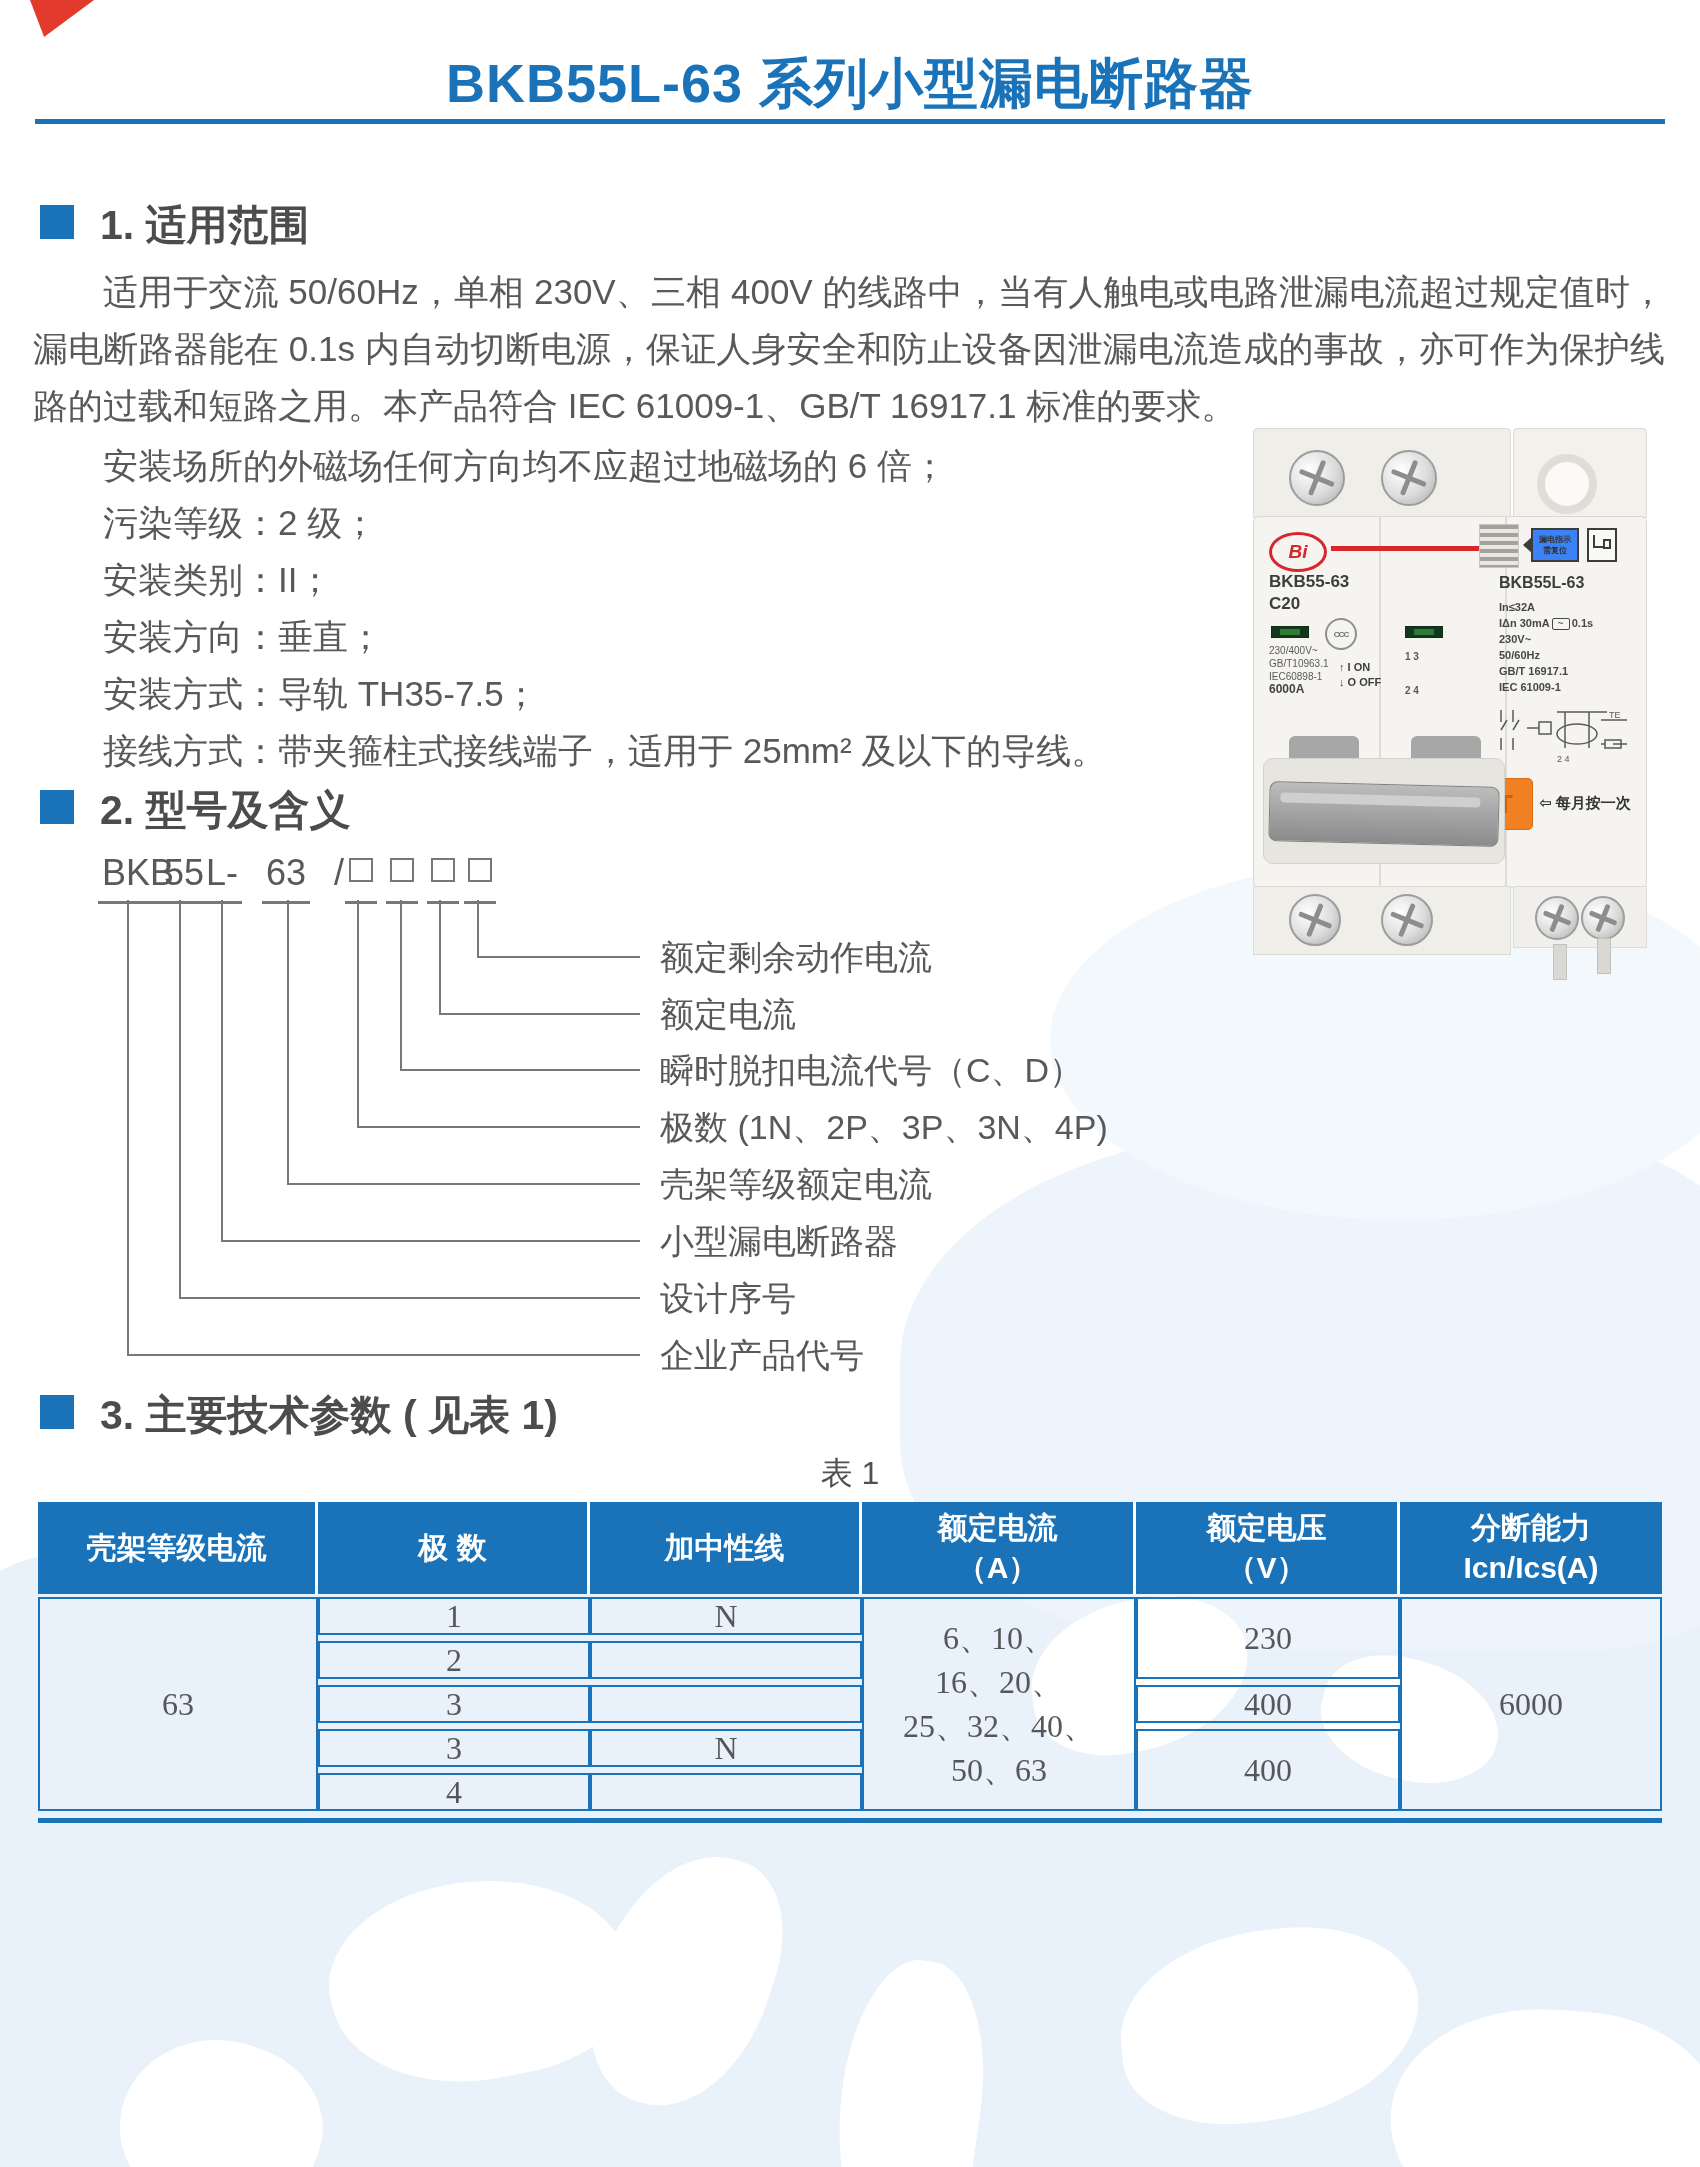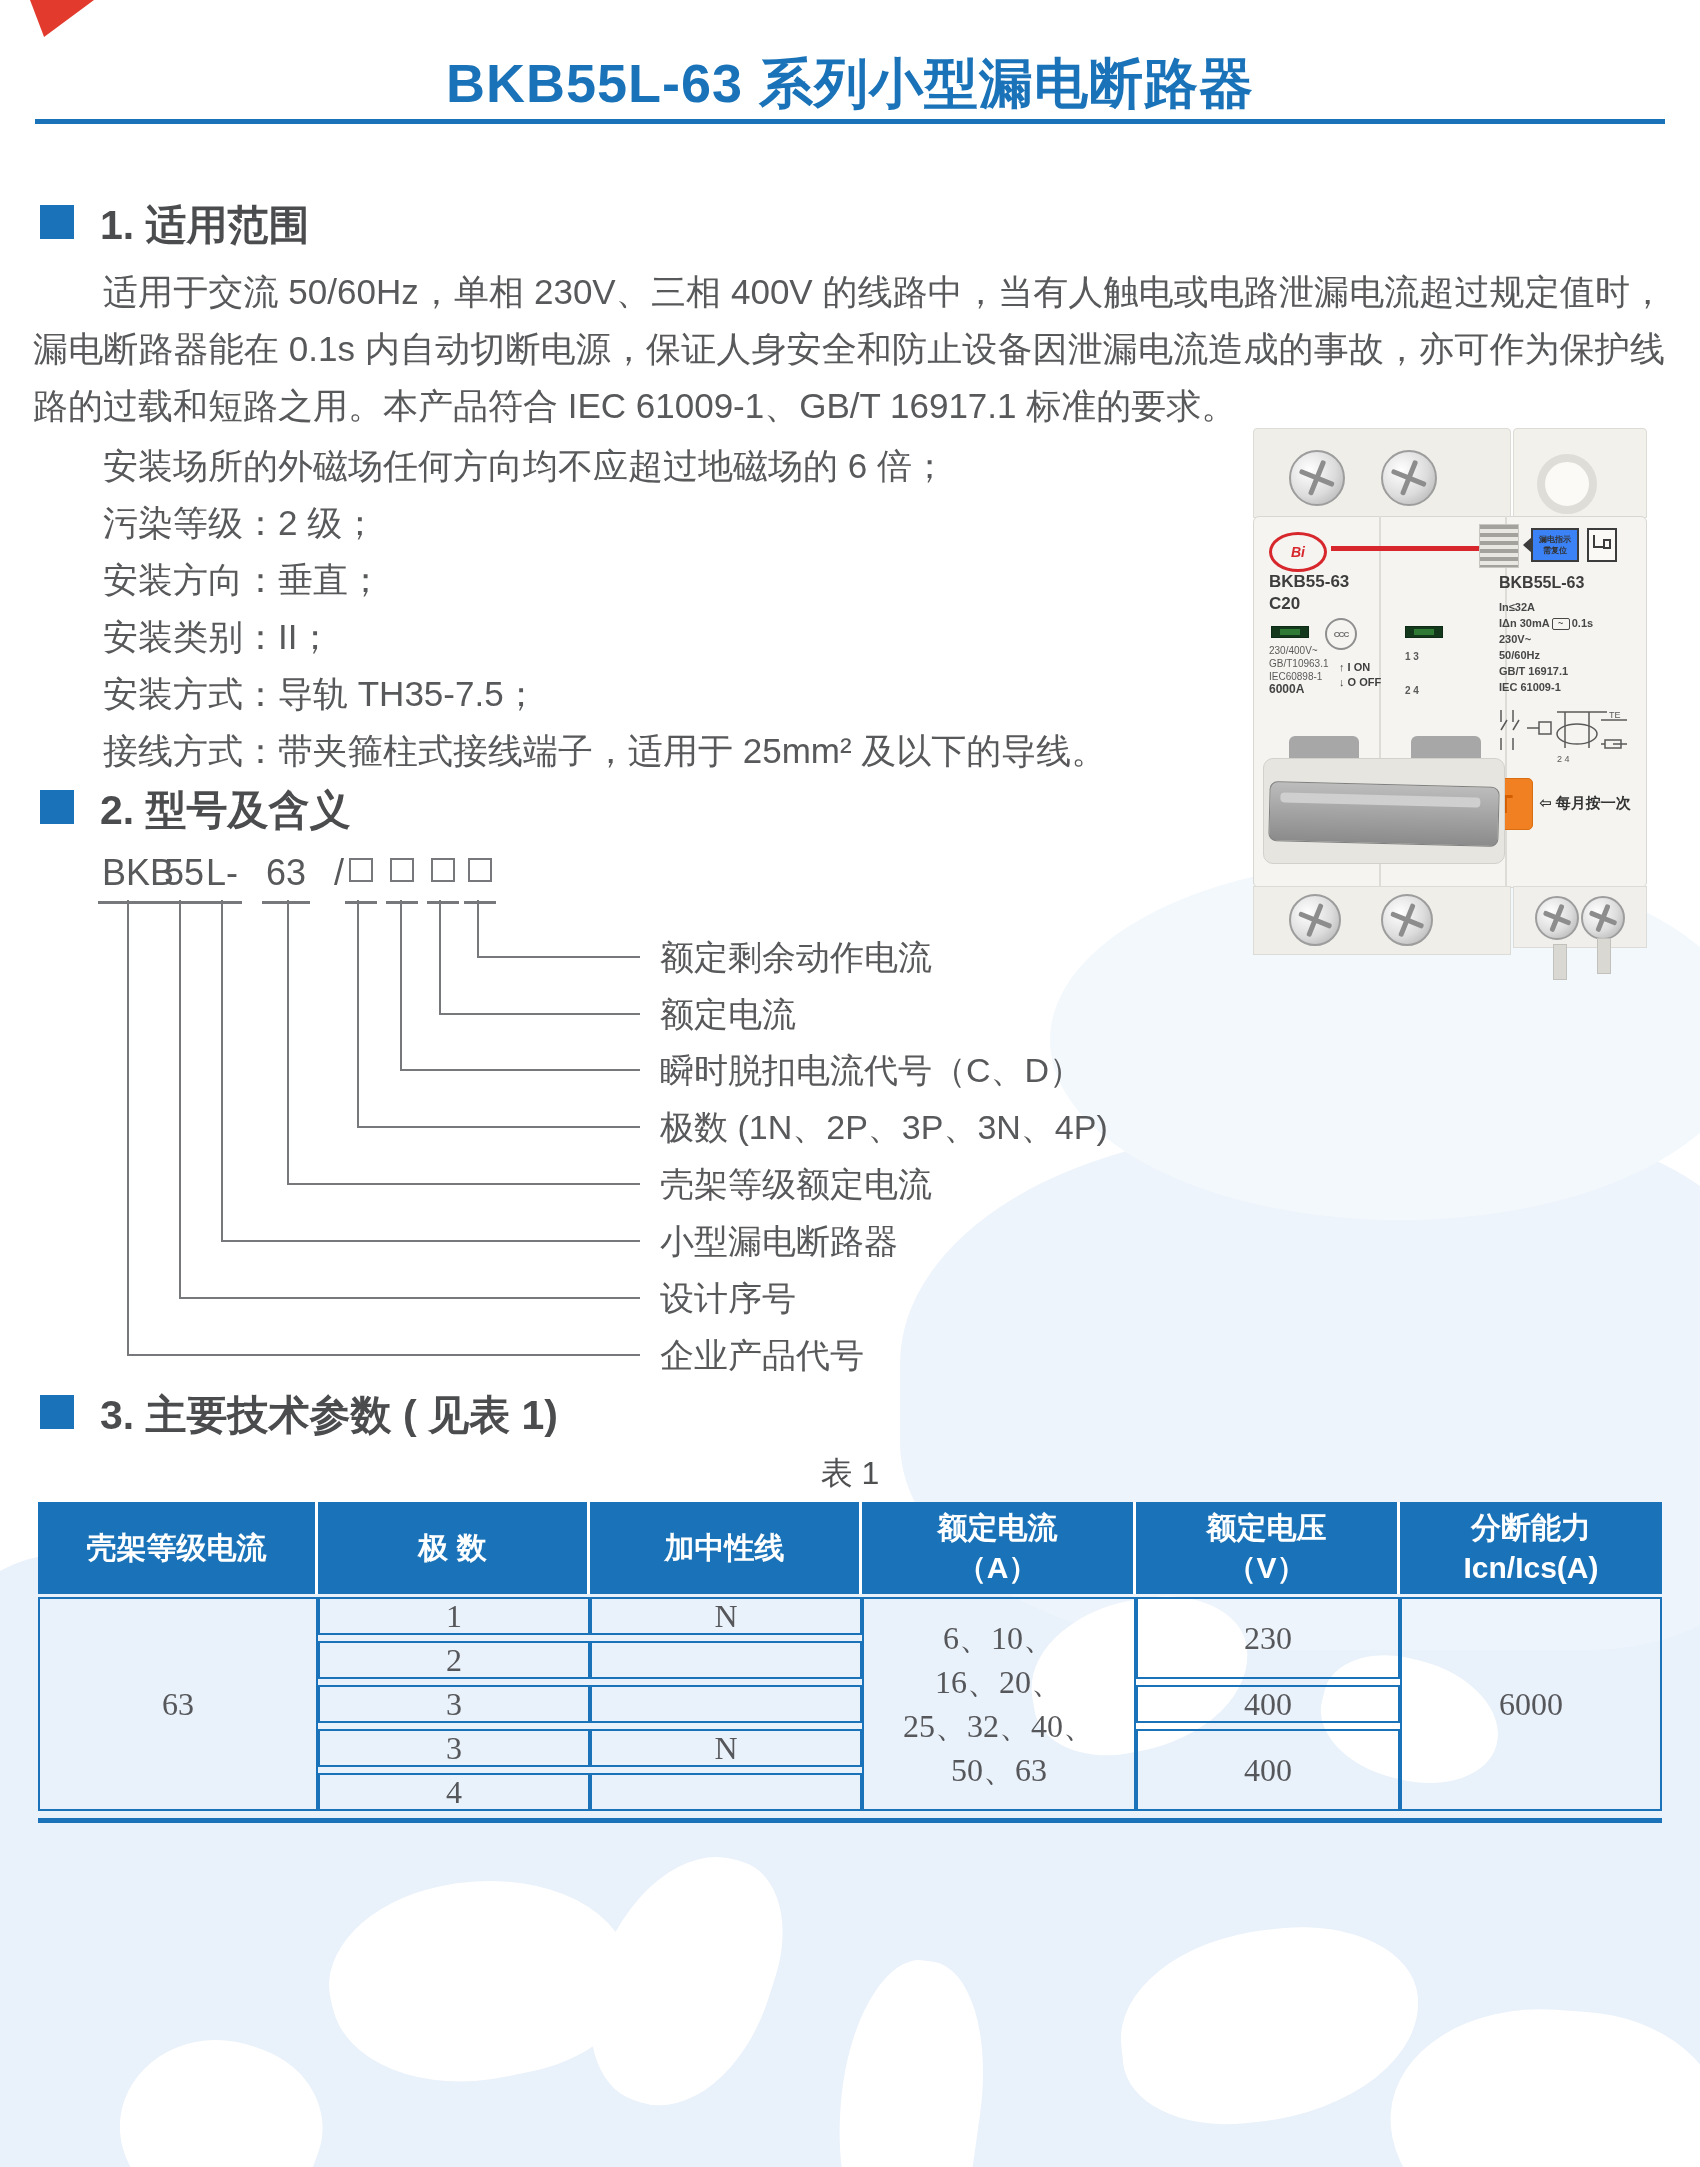--- a/index.html
+++ b/index.html
@@ -77,21 +77,21 @@
   .pb-seam{position:absolute;top:88px;height:370px;width:2px;background:#dddcd7;}
   .pb-band-bot{left:0;top:458px;width:256px;height:67px;background:#efeee9;border:1px solid #dcdbd6;}
   .pb-band-bot2{left:260px;top:458px;width:132px;height:60px;background:#f0efeb;border:1px solid #dcdbd6;}
   .pb-pin{position:absolute;width:12px;height:34px;background:#d9d8d3;border:1px solid #c2c1bc;}
   .screw{position:absolute;border-radius:50%;background:radial-gradient(circle at 35% 35%,#ffffff,#dcdcdc 55%,#a9a9a9);border:2px solid #9d9d9d;}
   .screw::before,.screw::after{content:"";position:absolute;left:50%;top:50%;background:#8d8d8d;border-radius:2px;}
   .screw::before{width:72%;height:5px;transform:translate(-50%,-50%) rotate(22deg);}
   .screw::after{width:5px;height:72%;transform:translate(-50%,-50%) rotate(22deg);}
   .ring{position:absolute;border-radius:50%;background:#fbfaf6;border:8px solid #deddd7;}
   .logo-ellipse{left:16px;top:104px;width:52px;height:34px;border:3px solid #d7262c;border-radius:50%;
-                display:flex;align-items:center;justify-content:center;font-size:14px;font-weight:bold;
+                display:flex;align-items:center;justify-content:center;font-size:19px;font-weight:bold;
                 font-style:italic;color:#d7262c;}
   .red-line{left:78px;top:118px;width:172px;height:5px;background:#d7262c;}
   .pb-model{font-weight:bold;color:#3d3d3d;font-size:17px;}
   .green-ind{width:36px;height:10px;background:#14381c;border:1px solid #0d2a14;}
   .green-ind i{display:block;width:20px;height:6px;margin:2px auto 0;background:#2f7a34;}
   .ccc{left:72px;top:190px;width:28px;height:28px;border:2px solid #8f8f8f;border-radius:50%;
        display:flex;align-items:center;justify-content:center;font-size:8px;font-weight:bold;color:#6b6b6b;letter-spacing:-1px;}
   .tinytext{font-size:10px;color:#5a5a5a;line-height:13px;}
   .pb-6000{font-size:12px;font-weight:bold;color:#444;}
   .onoff{font-size:11px;color:#3e3e3e;line-height:15px;font-weight:bold;}
@@ -142,22 +142,22 @@
   <div class="abs corner-flag"></div>
   <h1 class="abs page-title" style="margin:0;">BKB55L-63 系列小型漏电断路器</h1>
   <div class="abs title-rule"></div>
 
   <div class="abs sec-square" style="left:40px;top:205px;"></div>
   <div class="abs sec-title" style="left:100px;top:198px;">1. 适用范围</div>
   <div class="abs para">适用于交流 50/60Hz，单相 230V、三相 400V 的线路中，当有人触电或电路泄漏电流超过规定值时，漏电断路器能在 0.1s 内自动切断电源，保证人身安全和防止设备因泄漏电流造成的事故，亦可作为保护线路的过载和短路之用。本产品符合 IEC 61009-1、GB/T 16917.1 标准的要求。</div>
   <div class="abs spec-list">
     <div>安装场所的外磁场任何方向均不应超过地磁场的 6 倍；</div>
     <div>污染等级：2 级；</div>
+    <div>安装类别：II；</div>
     <div>安装方向：垂直；</div>
-    <div>安装类别：II；</div>
     <div>安装方式：导轨 TH35-7.5；</div>
     <div>接线方式：带夹箍柱式接线端子，适用于 25mm² 及以下的导线。</div>
   </div>
 
   <div class="abs breaker">
     <div class="abs pb-band-top"></div>
     <div class="abs pb-band-top2"></div>
     <div class="screw" style="left:36px;top:22px;width:52px;height:52px;"></div>
     <div class="screw" style="left:128px;top:22px;width:52px;height:52px;"></div>
     <div class="ring" style="left:284px;top:26px;width:44px;height:44px;"></div>

